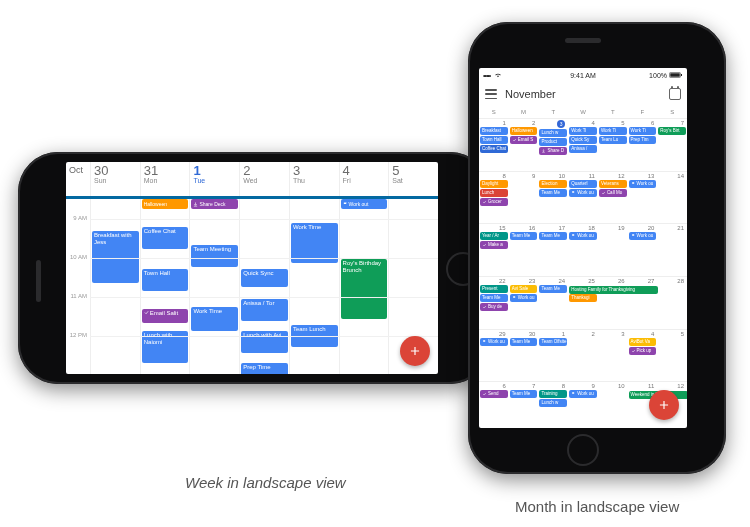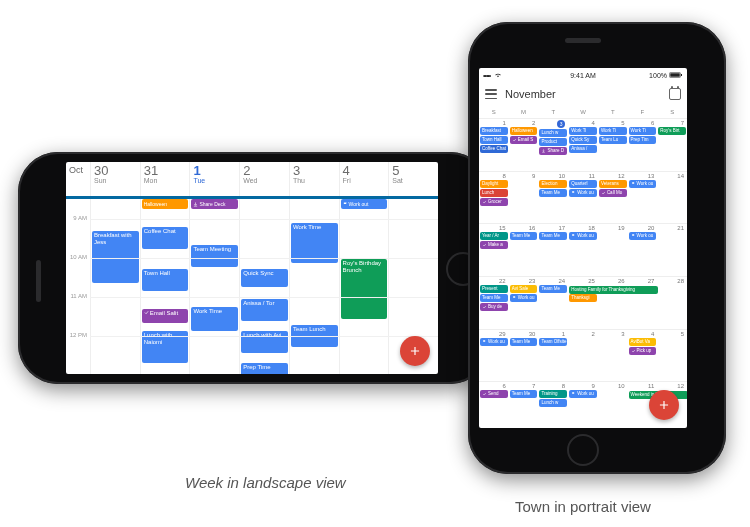--- a/index.html
+++ b/index.html
@@ -692,15 +692,15 @@
 
       <div class="fab" style="right:8px;bottom:8px;">
         <svg viewBox="0 0 24 24">
             <path d="M19 13h-6v6h-2v-6H5v-2h6V5h2v6h6z"></path>
           </svg>
       </div>
     </div>
   </div>
 
   <div id="cap-land" class="caption">Week in landscape view</div>
-  <div id="cap-port" class="caption">Town in portrait view</div>
+  <div id="cap-port" class="caption">Month in landscape view</div>
 
 </div>
 
 </body></html>

